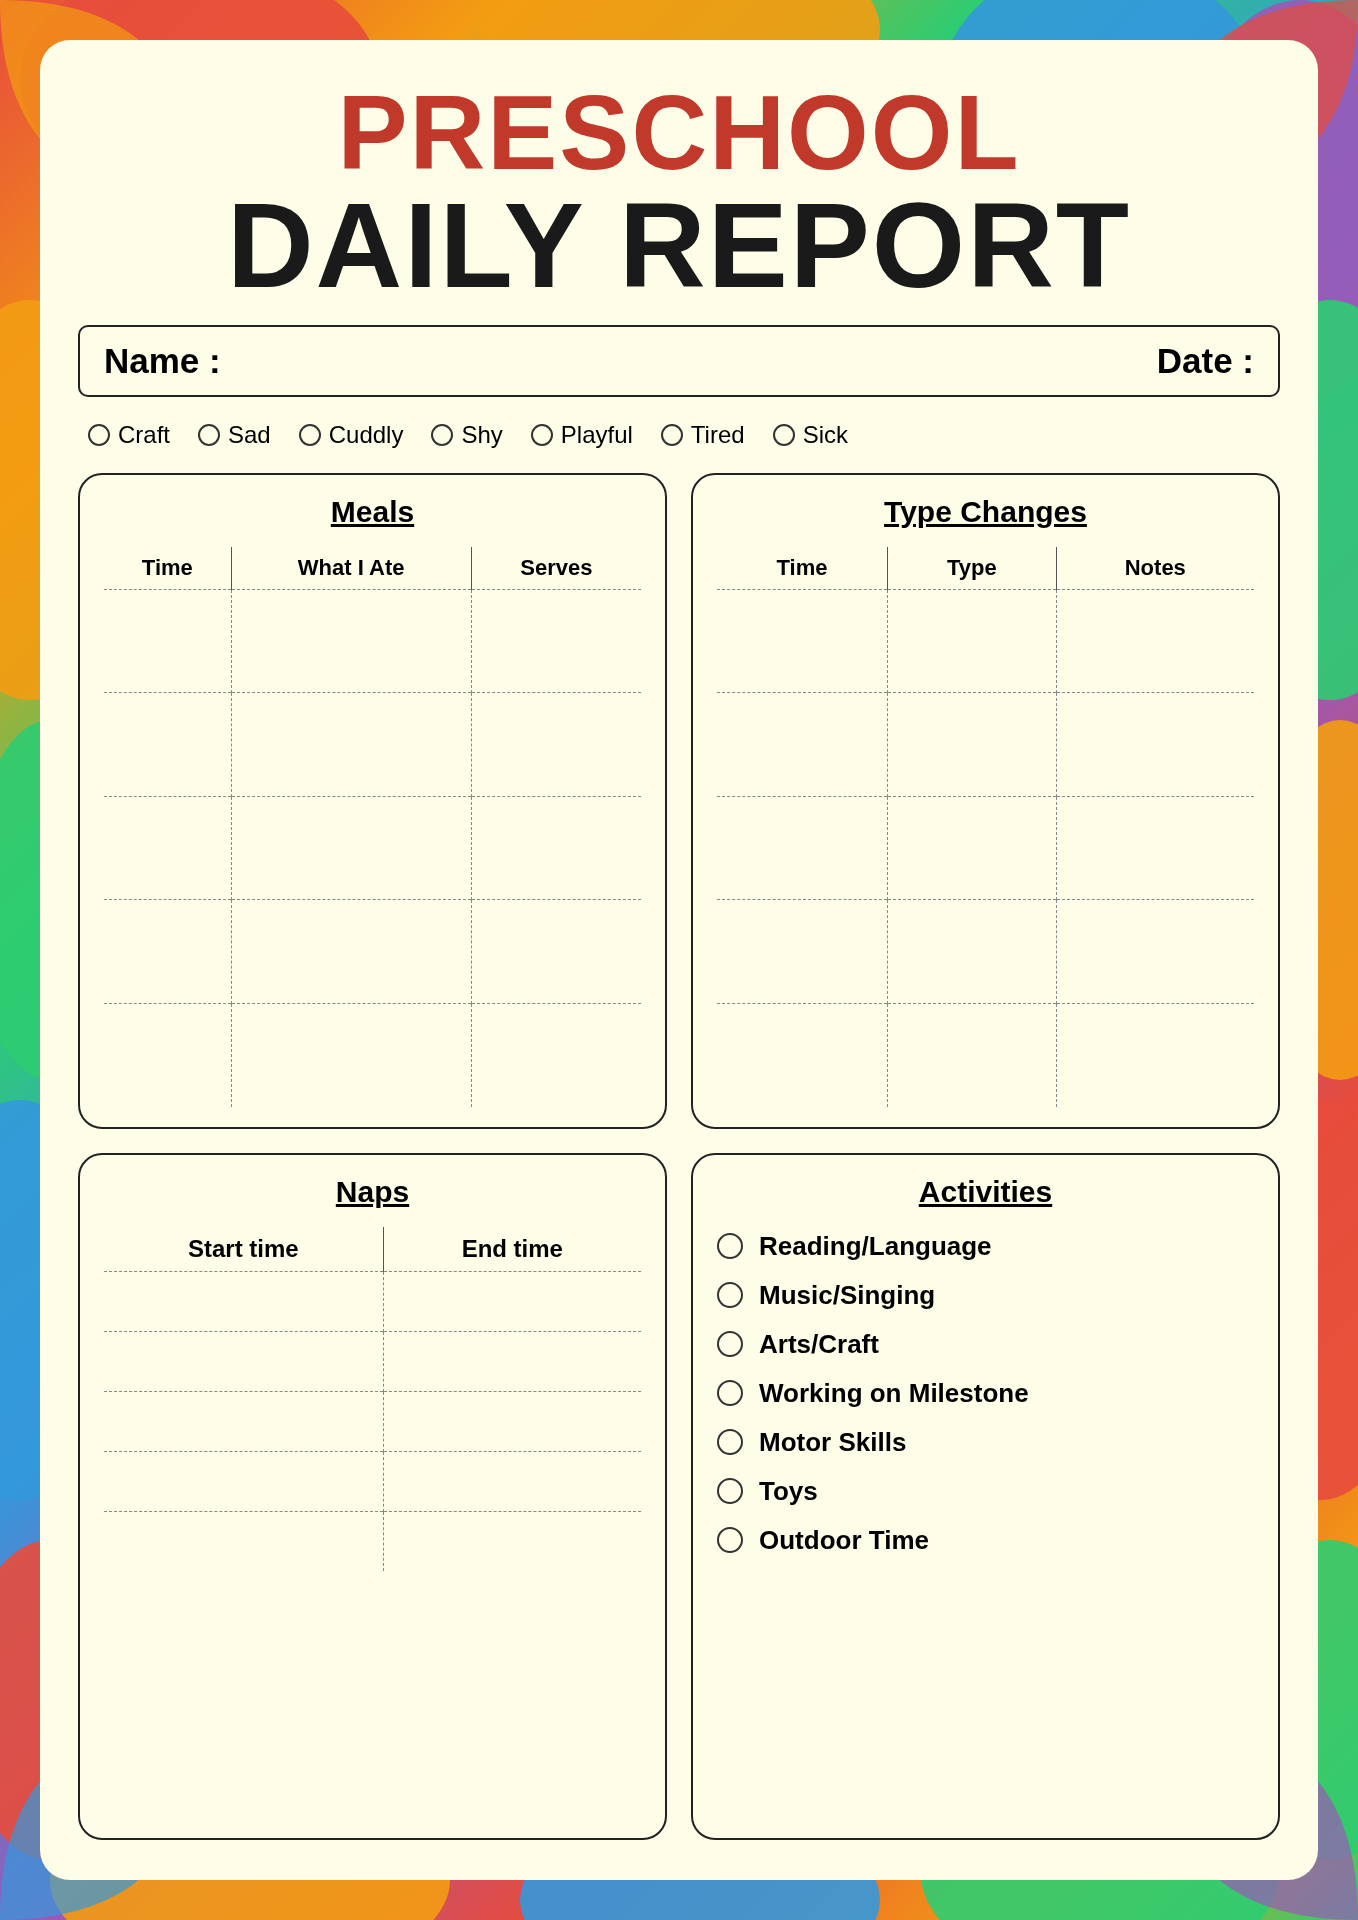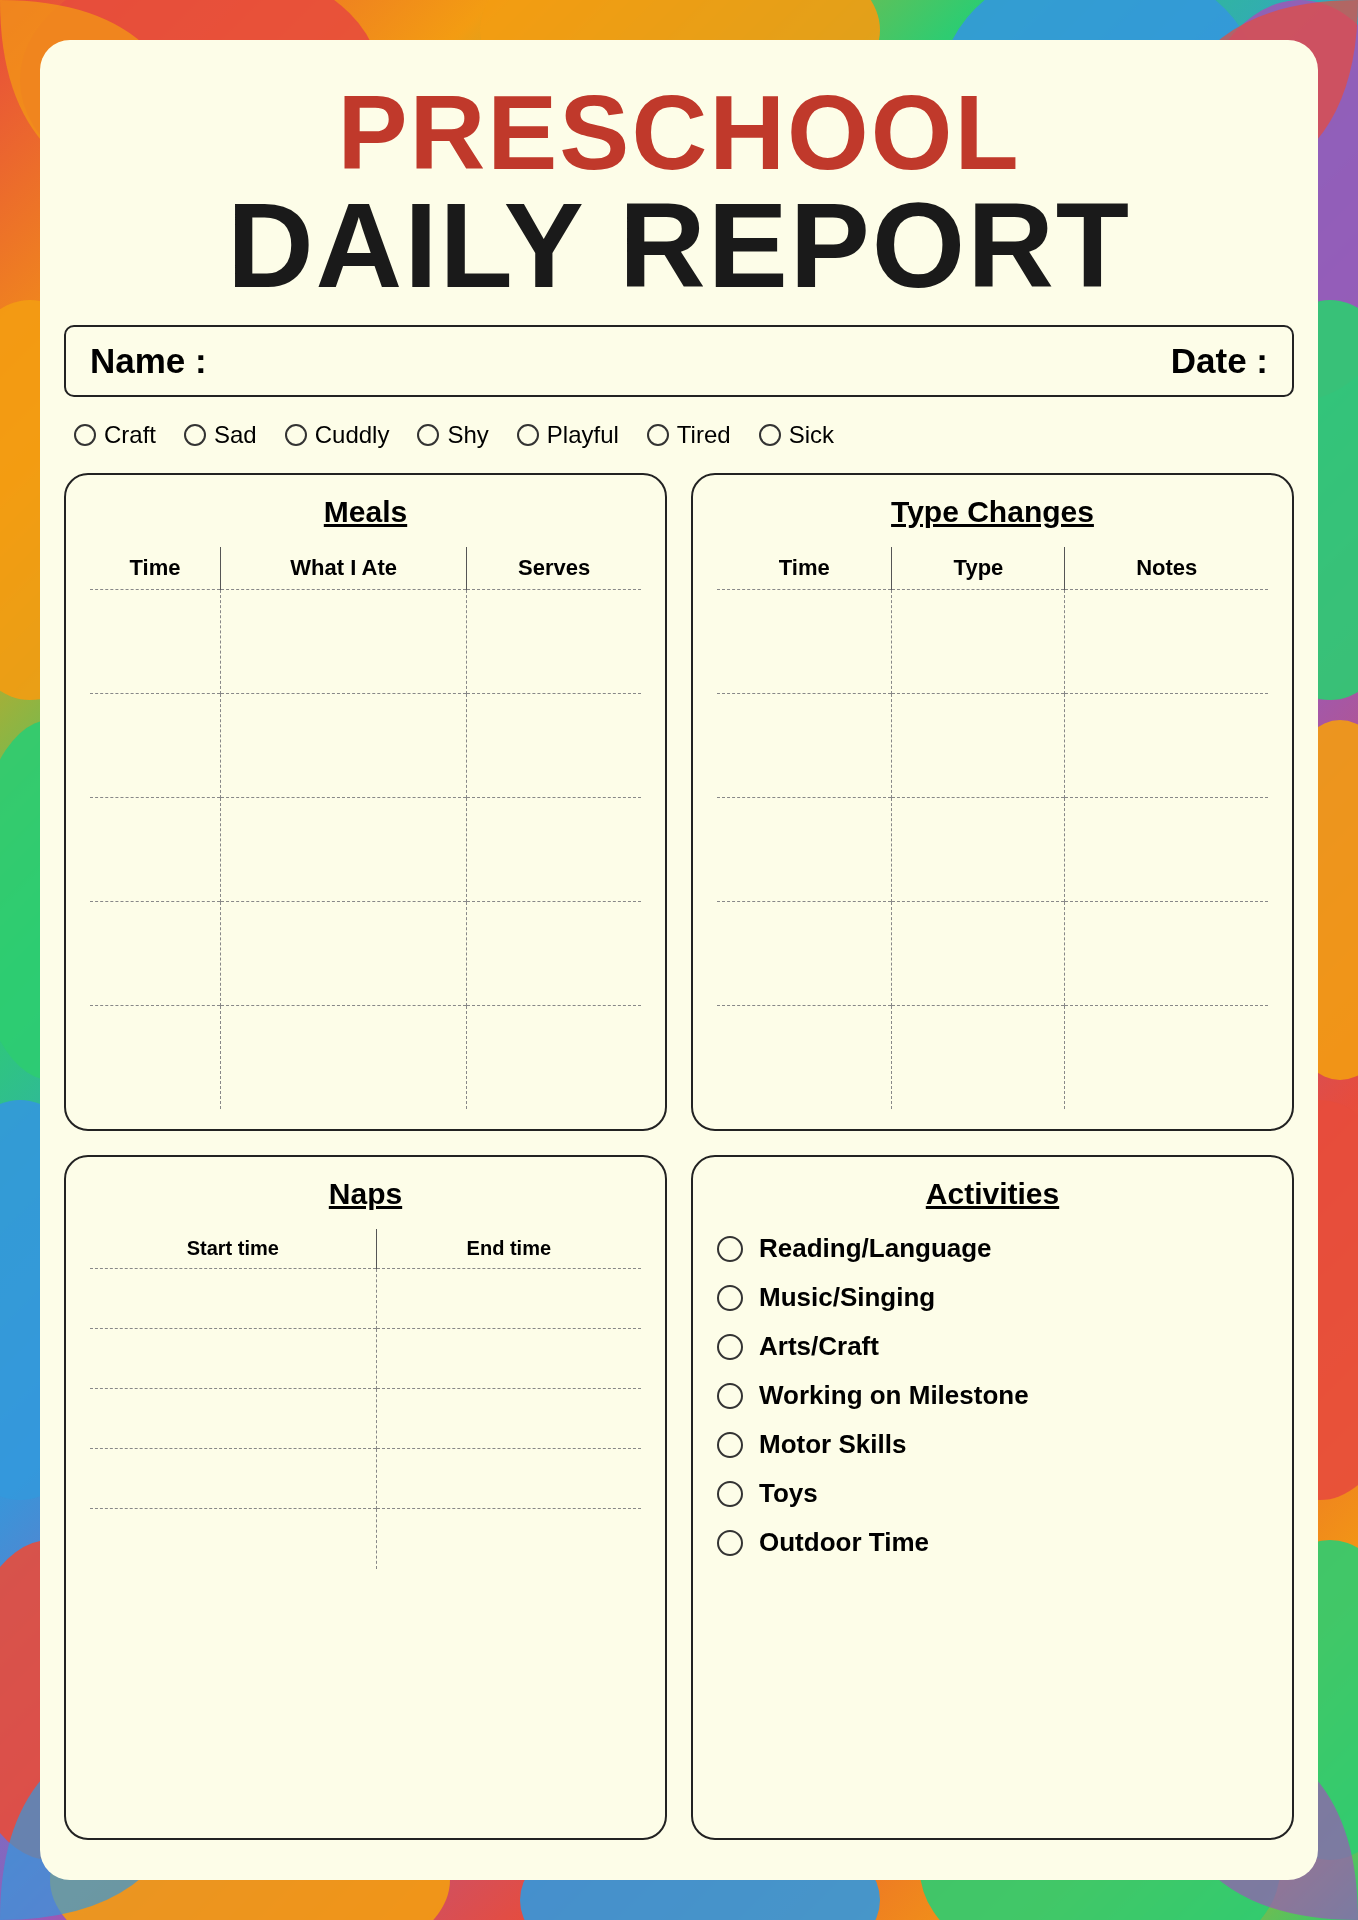--- a/index.html
+++ b/index.html
@@ -21,21 +21,21 @@
     }
 
     .main-card {
       position: absolute;
       top: 40px;
       left: 40px;
       right: 40px;
       bottom: 40px;
       background: #fdfde8;
       border-radius: 30px;
-      padding: 40px 24px;
+      padding: 40px 38px;
       display: flex;
       flex-direction: column;
       gap: 20px;
     }
 
     
     .title-block {
       text-align: center;
       line-height: 1;
     }
@@ -192,21 +192,21 @@
       flex-shrink: 0;
     }
 
     
     .naps-table {
       width: 100%;
       border-collapse: collapse;
     }
 
     .naps-table th {
-      font-size: 20px;
+      font-size: 24px;
       font-weight: bold;
       padding: 8px 6px;
       border-right: 1.5px solid #555;
     }
 
     .naps-table th:last-child {
       border-right: none;
     }
 
     .naps-table td {

